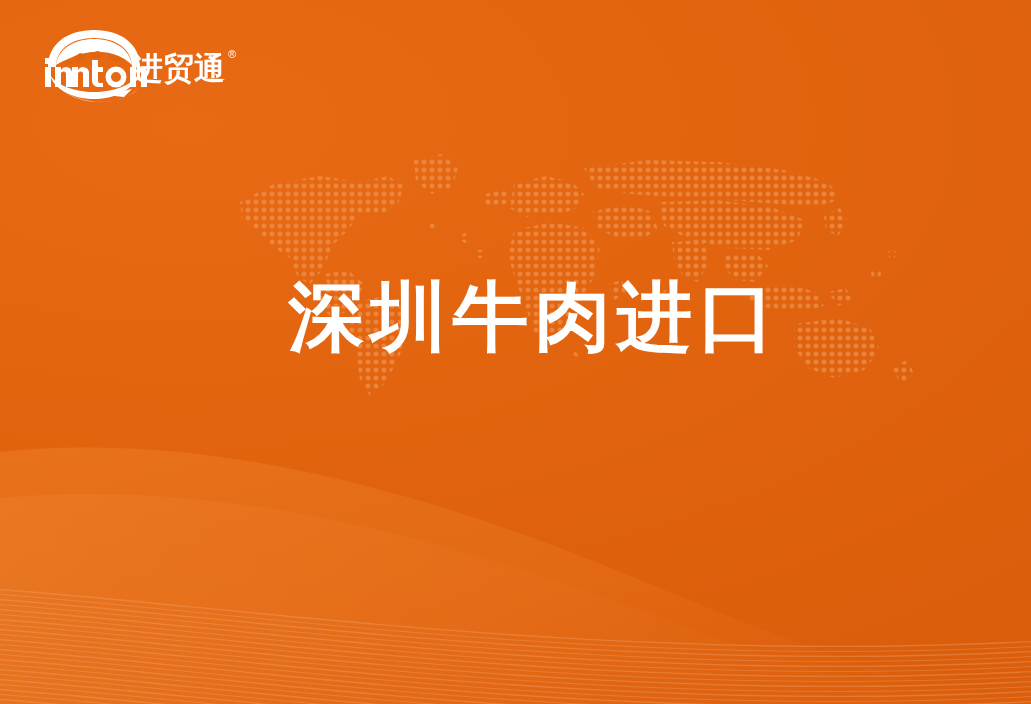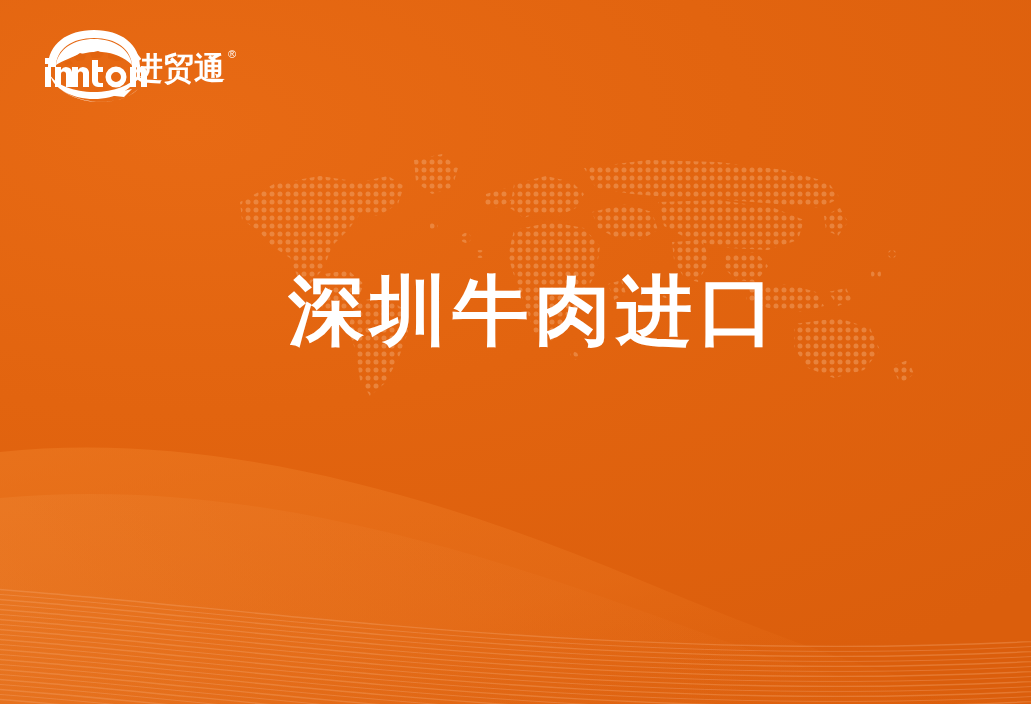--- a/index.html
+++ b/index.html
@@ -89,21 +89,21 @@
   
   .headline {
     position: absolute;
     left: 0;
     top: 258px;
     width: 1031px;
     text-align: center;
     color: #ffffff;
   }
   .headline-line {
-    font-family: Liberation Mono, monospace;
+    font-family: Liberation Sans, sans-serif;
     font-size: 76px;
     font-weight: 700;
     line-height: 118px;
     letter-spacing: 6px;
     text-indent: 6px;
     white-space: nowrap;
     margin-left: 32px;
   }
 </style>
 </head>

